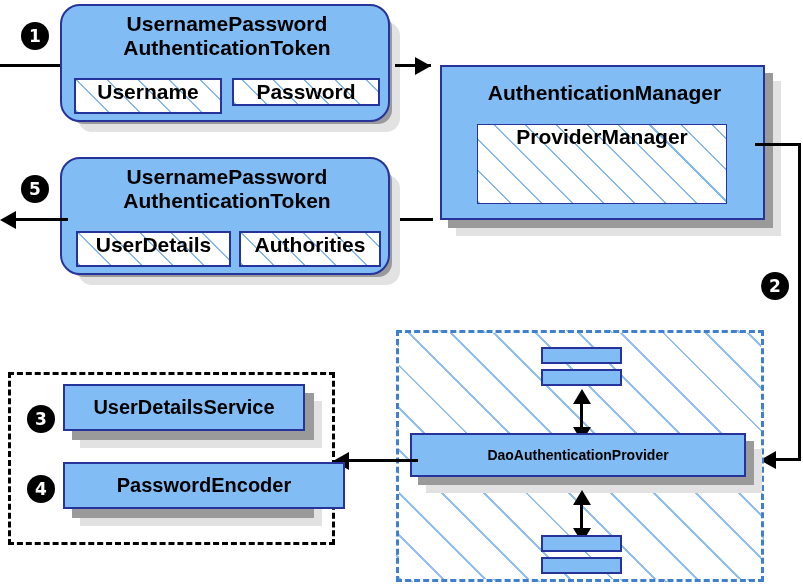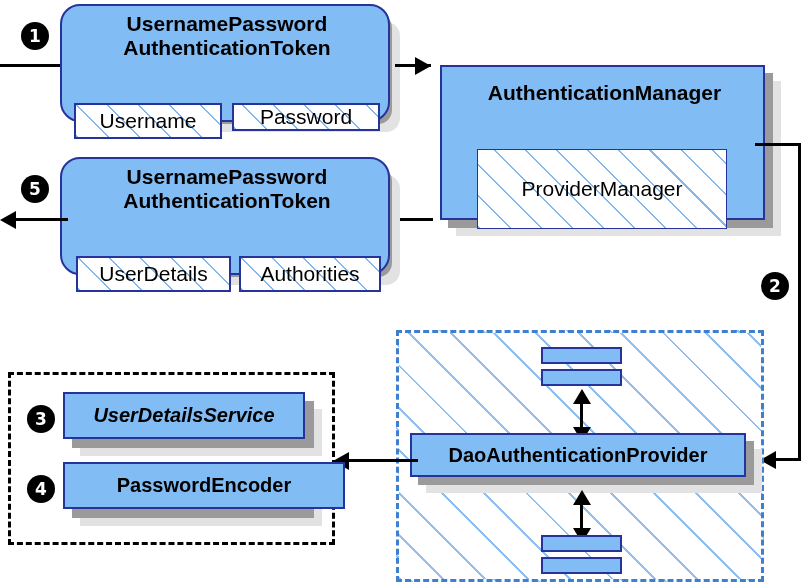--- a/index.html
+++ b/index.html
@@ -51,22 +51,22 @@
       rgba(110,170,235,0.75) 2px,
       rgba(255,255,255,0) 2px,
       rgba(255,255,255,0) 30px
     );
   }
 
   .innerbox{
     position:absolute;
     border:2px solid #26339b;
     box-sizing:border-box;
-    display:flex;align-items:center;justify-content:center;
-    font-weight:normal;color:#000;margin-top:25px;
+    display:flex;justify-content:center;
+    font-weight:bold;color:#000;
   }
 
   .badge{
     position:absolute;
     width:28px;height:28px;border-radius:50%;
     background:#000;
     color:#fff;
     display:flex;align-items:center;justify-content:center;
     font-family:"DejaVu Sans", sans-serif;
     font-size:17px;font-weight:bold;
@@ -89,21 +89,21 @@
   .hline{position:absolute;height:0;border-top:3px solid #000;}
   .vline{position:absolute;width:0;border-left:3px solid #000;}
   .arrow{position:absolute;width:0;height:0;}
   .arrow-r{border-top:9px solid transparent;border-bottom:9px solid transparent;border-left:16px solid #000;}
   .arrow-l{border-top:9px solid transparent;border-bottom:9px solid transparent;border-right:16px solid #000;}
   .arrow-u{border-left:9px solid transparent;border-right:9px solid transparent;border-bottom:15px solid #000;}
   .arrow-d{border-left:9px solid transparent;border-right:9px solid transparent;border-top:15px solid #000;}
 
   .t-title{font-size:21px;}
   .t-inner{font-size:21px;}
-  .t-provider{font-size:20px;}
+  .t-provider{font-size:14px;}
   .t-small{font-size:20px;}
 </style>
 </head>
 <body>
 
 <div id="stage">
 
   <div class="hline" style="left:0px;top:64px;width:80px;"></div>
 
   <div class="node" style="left:60px;top:4px;width:340px;height:128px;">
@@ -201,21 +201,21 @@
   <div class="arrow arrow-d" style="left:573px;top:528px;"></div>
 
   <div class="bluebox" style="left:541px;top:535px;width:81px;height:17px;"></div>
   <div class="bluebox" style="left:541px;top:557px;width:81px;height:17px;"></div>
 
   <div class="hline" style="left:348px;top:459px;width:70px;"></div>
   <div class="arrow arrow-l" style="left:333px;top:452px;"></div>
 
   <div class="dashbox dash-black" style="left:8px;top:372px;width:327px;height:173px;"></div>
 
-  <div class="node" style="left:63px;top:392px;width:265px;height:65px;font-style:italic;">
+  <div class="node" style="left:63px;top:384px;width:265px;height:65px;">
     <div class="shadow-light" style="left:17px;top:17px;width:242px;height:47px;"></div>
     <div class="shadow-dark" style="left:9px;top:9px;width:242px;height:47px;"></div>
     <div class="bluebox t-small" style="left:0px;top:0px;width:242px;height:47px;">
       <span>UserDetailsService</span>
     </div>
   </div>
   <div class="badge" style="left:27px;top:405px;">
     <span>3</span>
   </div>
 

